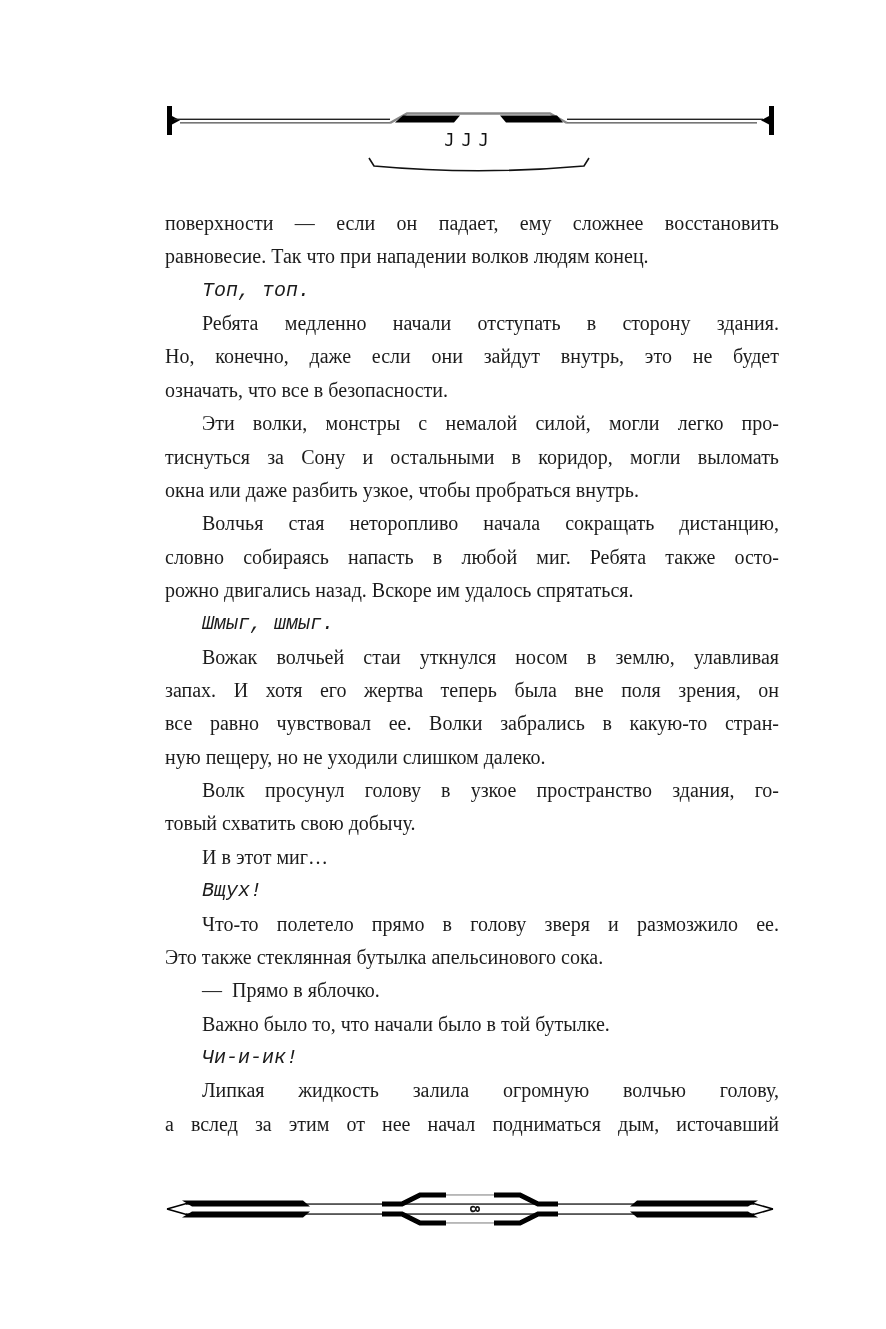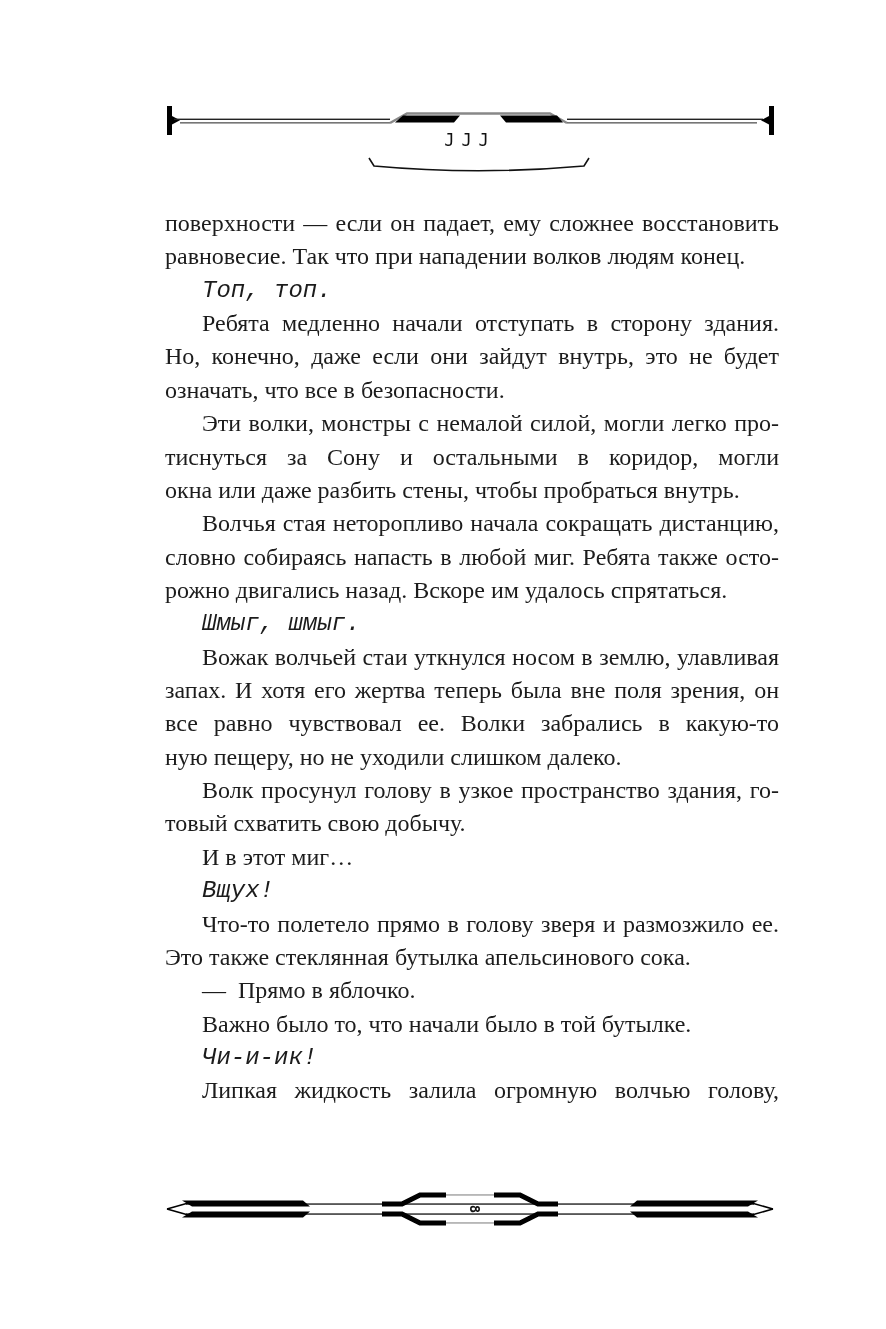--- a/index.html
+++ b/index.html
@@ -11,21 +11,21 @@
   
   .hdr-svg { position:absolute; left:160px; top:86px; width:620px; height:76px; }
   .hdr-mark {
     position:absolute; left:395px; top:114px; width:150px; text-align:center;
     font-family:"DejaVu Sans Mono",monospace; font-size:17px; letter-spacing:7px;
     color:#111; font-weight:500;
   }
   
   .textblock {
     position:absolute; left:165px; top:191px; width:614px;
-    font-size:24px; line-height:33.36px;
+    font-size:20px; line-height:33.36px;
   }
   .line { height:33.36px; overflow:hidden; }
   .line.j { text-align:justify; text-align-last:justify; text-justify:inter-word; }
   .line.ind { text-indent:37px; }
   .line.it { font-style:italic;font-family:Liberation Mono, monospace; }
   
   .ftr-svg { position:absolute; left:160px; top:1174px; width:620px; height:44px; }
   .page-num {
     position:absolute; left:461px; top:1181px; width:28px; height:24px;
     display:flex; align-items:center; justify-content:center;
@@ -63,39 +63,40 @@
 
   <div class="textblock">
       <div class="line j">поверхности — если он падает, ему сложнее восстановить</div>
       <div class="line">равновесие. Так что при нападении волков людям конец.</div>
       <div class="line it ind">Топ, топ.</div>
       <div class="line j ind">Ребята медленно начали отступать в сторону здания.</div>
       <div class="line j">Но, конечно, даже если они зайдут внутрь, это не будет</div>
       <div class="line">означать, что все в безопасности.</div>
       <div class="line j ind">Эти волки, монстры с немалой силой, могли легко про-</div>
       <div class="line j">тиснуться за Сону и остальными в коридор, могли выломать</div>
-      <div class="line">окна или даже разбить стены, чтобы пробраться внутрь.</div>
+      <div class="line">окна или даже разбить узкое, чтобы пробраться внутрь.</div>
       <div class="line j ind">Волчья стая неторопливо начала сокращать дистанцию,</div>
       <div class="line j">словно собираясь напасть в любой миг. Ребята также осто-</div>
       <div class="line">рожно двигались назад. Вскоре им удалось спрятаться.</div>
       <div class="line it ind">Шмыг, шмыг.</div>
       <div class="line j ind">Вожак волчьей стаи уткнулся носом в землю, улавливая</div>
       <div class="line j">запах. И хотя его жертва теперь была вне поля зрения, он</div>
       <div class="line j">все равно чувствовал ее. Волки забрались в какую-то стран-</div>
       <div class="line">ную пещеру, но не уходили слишком далеко.</div>
       <div class="line j ind">Волк просунул голову в узкое пространство здания, го-</div>
       <div class="line">товый схватить свою добычу.</div>
       <div class="line ind">И в этот миг…</div>
       <div class="line it ind">Вщух!</div>
       <div class="line j ind">Что-то полетело прямо в голову зверя и размозжило ее.</div>
       <div class="line">Это также стеклянная бутылка апельсинового сока.</div>
       <div class="line ind">— Прямо в яблочко.</div>
       <div class="line ind">Важно было то, что начали было в той бутылке.</div>
       <div class="line it ind">Чи-и-ик!</div>
       <div class="line j ind">Липкая жидкость залила огромную волчью голову,</div>
+      <div class="line j">а вслед за этим от нее начал подниматься дым, источавший</div>
     </div>
 
   <svg class="ftr-svg" viewBox="0 0 620 44" aria-hidden="true">
 
     <rect x="26" y="13.4" width="568" height="1.3" fill="#111"></rect>
     <rect x="26" y="23.4" width="568" height="1.3" fill="#111"></rect>
 
     <path d="M7,19 L30,12.5" stroke="#000" stroke-width="1.6" fill="none"></path>
     <path d="M7,19 L30,25.5" stroke="#000" stroke-width="1.6" fill="none"></path>
 

